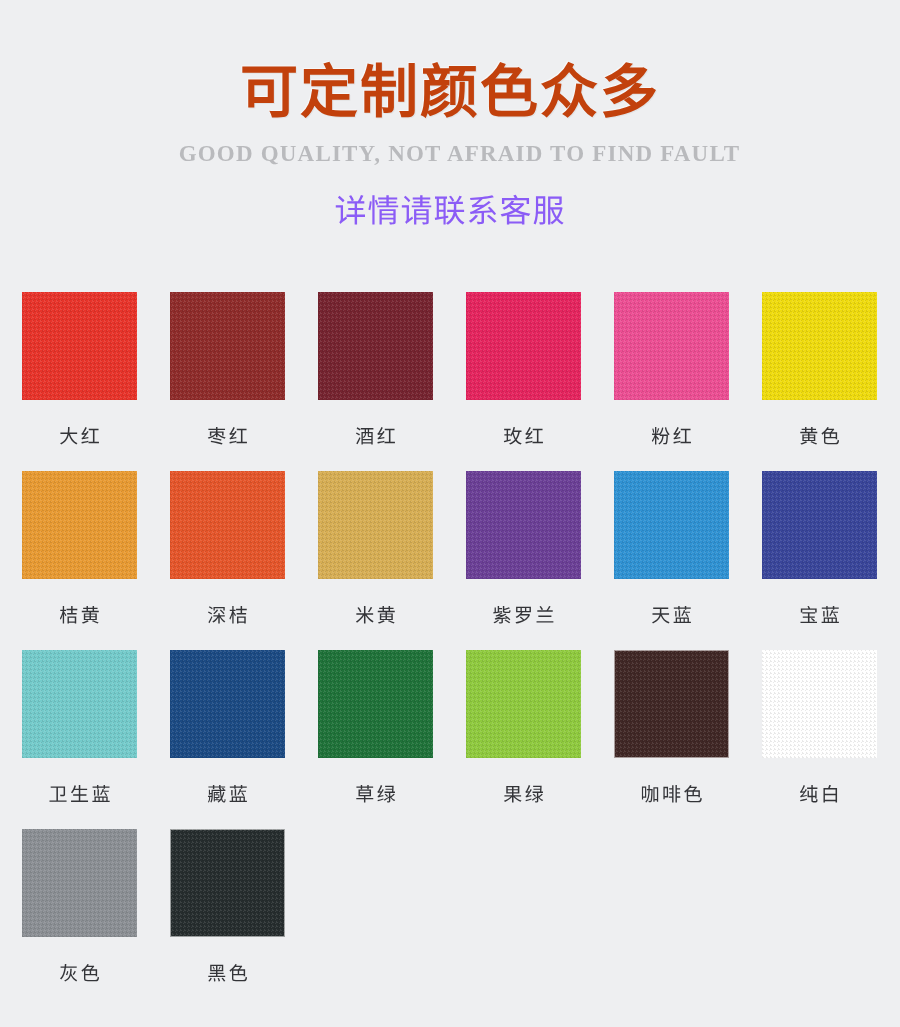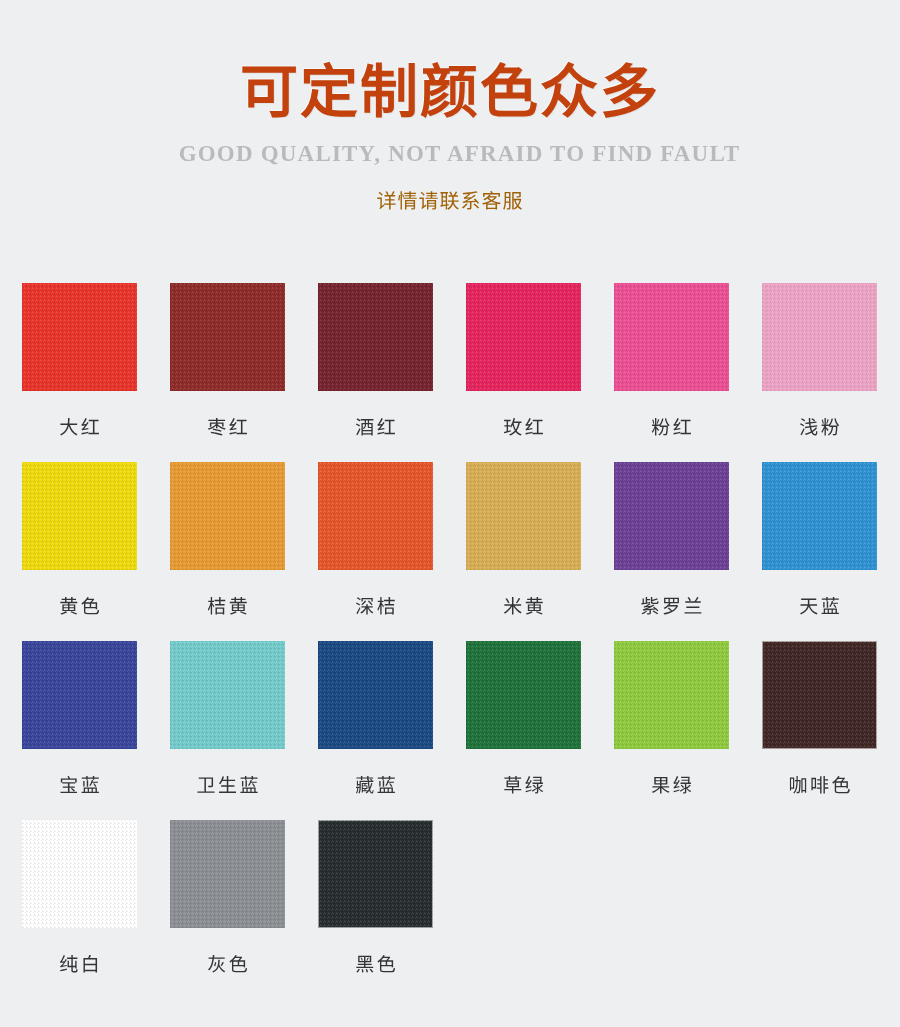--- a/index.html
+++ b/index.html
@@ -50,32 +50,32 @@
     font-weight: 700;
     color: #b9babd;
     letter-spacing: 1.2px;
     margin: 18px 0 0 0;
     white-space: nowrap;
     padding-left: 19px;
   }
 
   .sub-title-cn {
     font-family: "Liberation Sans", "DejaVu Sans", sans-serif;
-    font-size: 20px;
+    font-size: 32px;
     font-weight: 400;
-    color: #a16207;
+    color: #8b5cf6;
     letter-spacing: 1px;
     margin: 18px 0 0 0;
     white-space: nowrap;
   }
 
   
   .grid {
     position: absolute;
-    top: 283px;
+    top: 292px;
     left: 22px;
     width: 856px;
     display: grid;
     grid-template-columns: repeat(6, 115px);
     grid-auto-rows: auto;
     column-gap: 33px;
     row-gap: 25px;
   }
 
   .swatch-cell {
@@ -137,24 +137,20 @@
       </div>
       <div class="swatch-cell">
         <div class="swatch-chip" style="background-image: linear-gradient(45deg, rgba(0, 0, 0, 0.086) 25%, transparent 25%, transparent 75%, rgba(0, 0, 0, 0.086) 75%), linear-gradient(45deg, rgba(255, 255, 255, 0.1) 25%, transparent 25%, transparent 75%, rgba(255, 255, 255, 0.1) 75%), linear-gradient(rgb(229, 36, 94), rgb(229, 36, 94)); background-position: 0px 0px, 2px 2px, 0px 0px;"></div>
         <div class="swatch-label">玫红</div>
       </div>
       <div class="swatch-cell">
         <div class="swatch-chip" style="background-image: linear-gradient(45deg, rgba(0, 0, 0, 0.086) 25%, transparent 25%, transparent 75%, rgba(0, 0, 0, 0.086) 75%), linear-gradient(45deg, rgba(255, 255, 255, 0.1) 25%, transparent 25%, transparent 75%, rgba(255, 255, 255, 0.1) 75%), linear-gradient(rgb(236, 78, 147), rgb(236, 78, 147)); background-position: 0px 0px, 2px 2px, 0px 0px;"></div>
         <div class="swatch-label">粉红</div>
       </div>
       <div class="swatch-cell">
-        <div class="swatch-chip" style="background-image: linear-gradient(45deg, rgba(0, 0, 0, 0.086) 25%, transparent 25%, transparent 75%, rgba(0, 0, 0, 0.086) 75%), linear-gradient(45deg, rgba(255, 255, 255, 0.1) 25%, transparent 25%, transparent 75%, rgba(255, 255, 255, 0.1) 75%), linear-gradient(rgb(236, 163, 197), rgb(236, 163, 197)); background-position: 0px 0px, 2px 2px, 0px 0px;"></div>
-        <div class="swatch-label">浅粉</div>
-      </div>
-      <div class="swatch-cell">
         <div class="swatch-chip" style="background-image: linear-gradient(45deg, rgba(0, 0, 0, 0.086) 25%, transparent 25%, transparent 75%, rgba(0, 0, 0, 0.086) 75%), linear-gradient(45deg, rgba(255, 255, 255, 0.1) 25%, transparent 25%, transparent 75%, rgba(255, 255, 255, 0.1) 75%), linear-gradient(rgb(239, 219, 13), rgb(239, 219, 13)); background-position: 0px 0px, 2px 2px, 0px 0px;"></div>
         <div class="swatch-label">黄色</div>
       </div>
       <div class="swatch-cell">
         <div class="swatch-chip" style="background-image: linear-gradient(45deg, rgba(0, 0, 0, 0.086) 25%, transparent 25%, transparent 75%, rgba(0, 0, 0, 0.086) 75%), linear-gradient(45deg, rgba(255, 255, 255, 0.1) 25%, transparent 25%, transparent 75%, rgba(255, 255, 255, 0.1) 75%), linear-gradient(rgb(232, 154, 50), rgb(232, 154, 50)); background-position: 0px 0px, 2px 2px, 0px 0px;"></div>
         <div class="swatch-label">桔黄</div>
       </div>
       <div class="swatch-cell">
         <div class="swatch-chip" style="background-image: linear-gradient(45deg, rgba(0, 0, 0, 0.086) 25%, transparent 25%, transparent 75%, rgba(0, 0, 0, 0.086) 75%), linear-gradient(45deg, rgba(255, 255, 255, 0.1) 25%, transparent 25%, transparent 75%, rgba(255, 255, 255, 0.1) 75%), linear-gradient(rgb(229, 85, 42), rgb(229, 85, 42)); background-position: 0px 0px, 2px 2px, 0px 0px;"></div>
         <div class="swatch-label">深桔</div>

